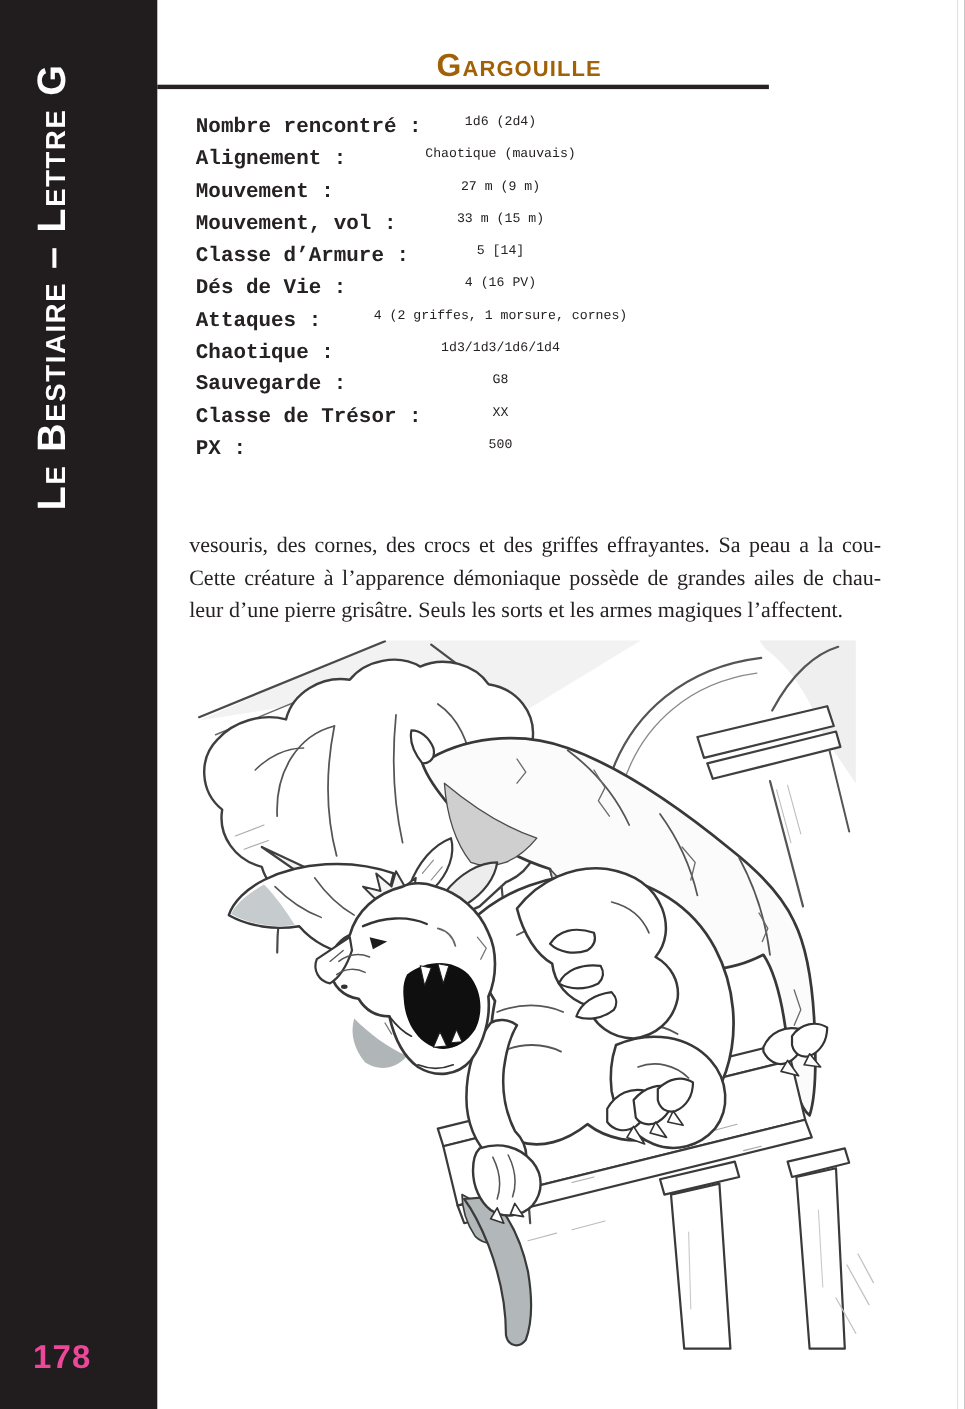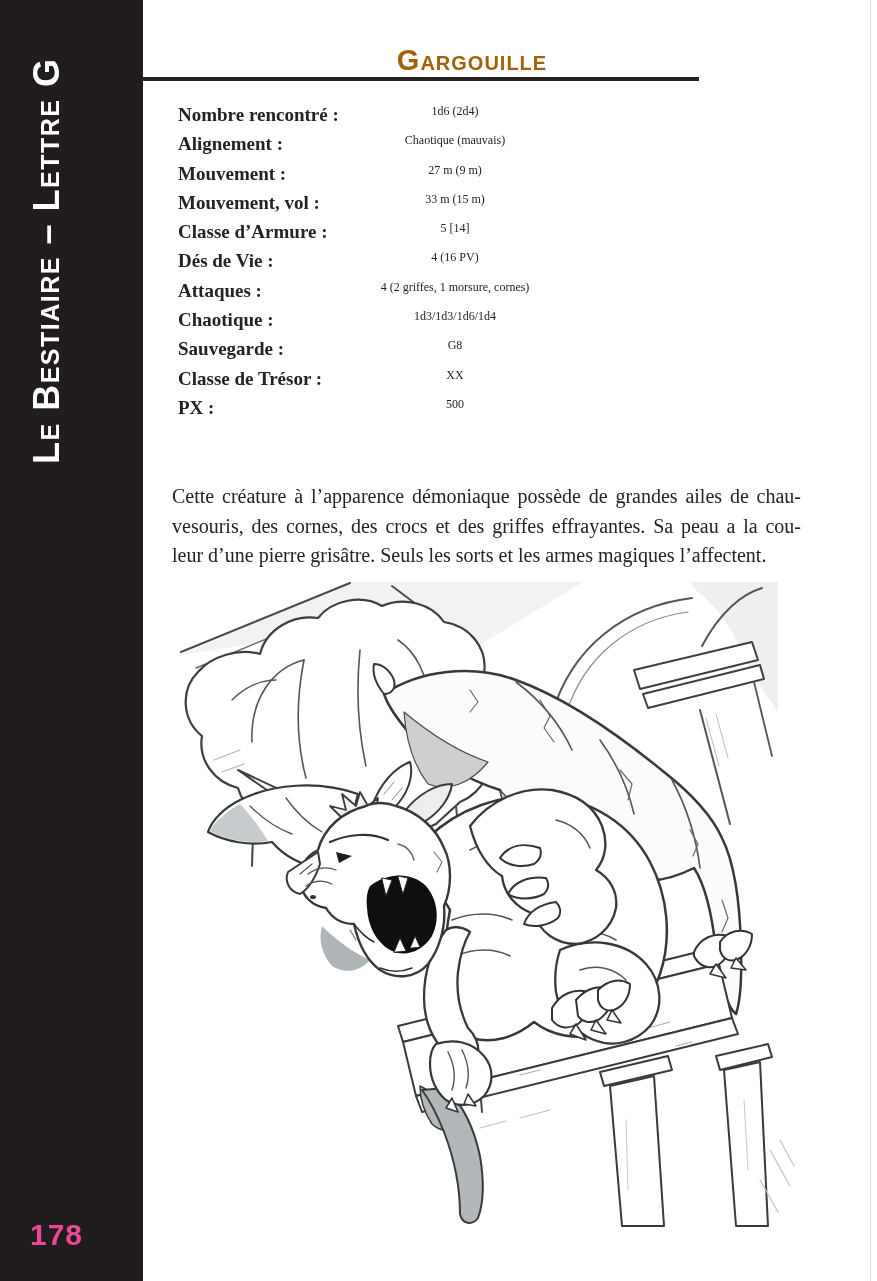--- a/index.html
+++ b/index.html
@@ -27,21 +27,21 @@
   .title {
     position:absolute; left:143px; top:44px; width:658px; text-align:center;
     font-family:"Liberation Sans", sans-serif; font-weight:bold;
     font-variant:small-caps; font-size:29px; letter-spacing:1px; color:#a16207;
   }
   .title-rule {
     position:absolute; left:143px; top:77px; width:556px; height:4px;
     background:#262223;
   }
   .stat-block { position:absolute; left:143px; top:104px; width:658px; }
-  .stat-row { position:relative; height:29.3px; }
+  .stat-row { position:relative; height:29.3px;font-family:Liberation Mono, monospace; }
   .stat-label {
     position:absolute; left:35px; top:0; font-weight:bold; font-size:19px;
     white-space:nowrap;
   }
   .stat-value {
     position:absolute; left:312px; top:0; transform:translateX(-50%);
     font-size:12px; white-space:nowrap;
   }
   .description {
     position:absolute; left:172px; top:482px; width:629px;
@@ -122,23 +122,23 @@
       </div>
 
       <div class="stat-row">
         <span class="stat-label">PX :</span>
         <span class="stat-value">500</span>
       </div>
     </div>
 
   <div class="description">
 
+      <div class="desc-line">vesouris, des cornes, des crocs et des griffes effrayantes. Sa peau a la cou-</div>
+
       <div class="desc-line">Cette créature à l’apparence démoniaque possède de grandes ailes de chau-</div>
-
-      <div class="desc-line">vesouris, des cornes, des crocs et des griffes effrayantes. Sa peau a la cou-</div>
 
       <div class="desc-line">leur d’une pierre grisâtre. Seuls les sorts et les armes magiques l’affectent.</div>
     </div>
 
   <svg class="illustration" viewBox="180 582 615 648" fill="none" stroke-linecap="round" stroke-linejoin="round" aria-label="Gargouille de pierre perchée sur une balustrade, ailes déployées, gueule ouverte">
 
     <path d="M 181,655 L 348,582 L 583,582 L 468,652 L 352,628 Z" fill="#f2f2f2"></path>
     <path d="M 181,652 L 350,583" stroke="#4a4a4a" stroke-width="2"></path>
     <path d="M 196,668 L 356,602" stroke="#6a6a6a" stroke-width="1.4"></path>
     <path d="M 392,586 L 465,641" stroke="#4a4a4a" stroke-width="2"></path>

